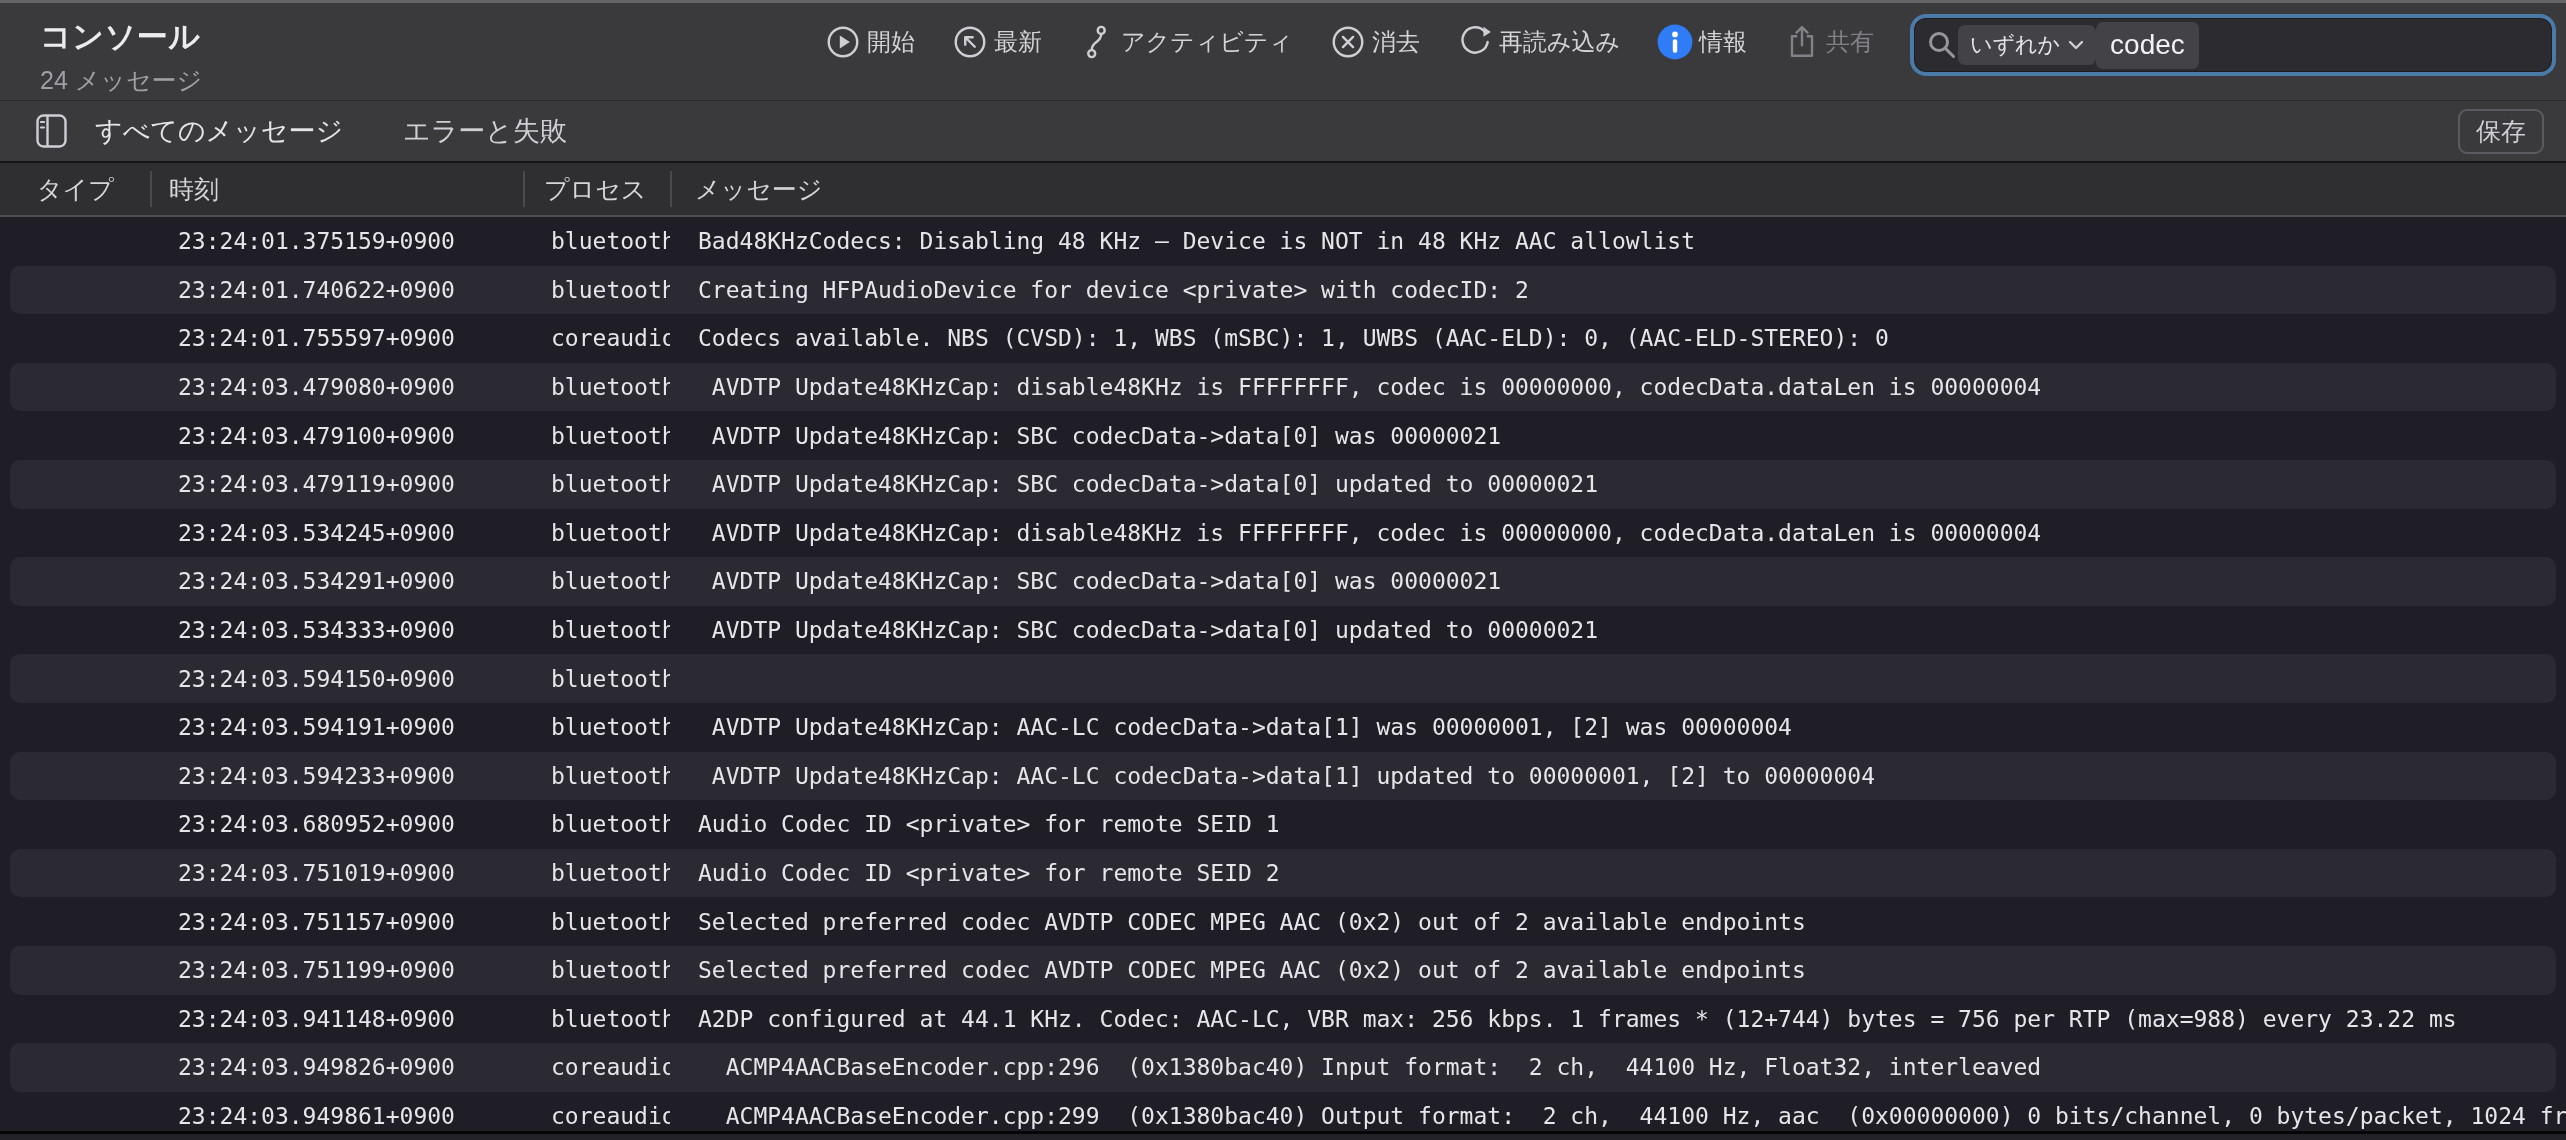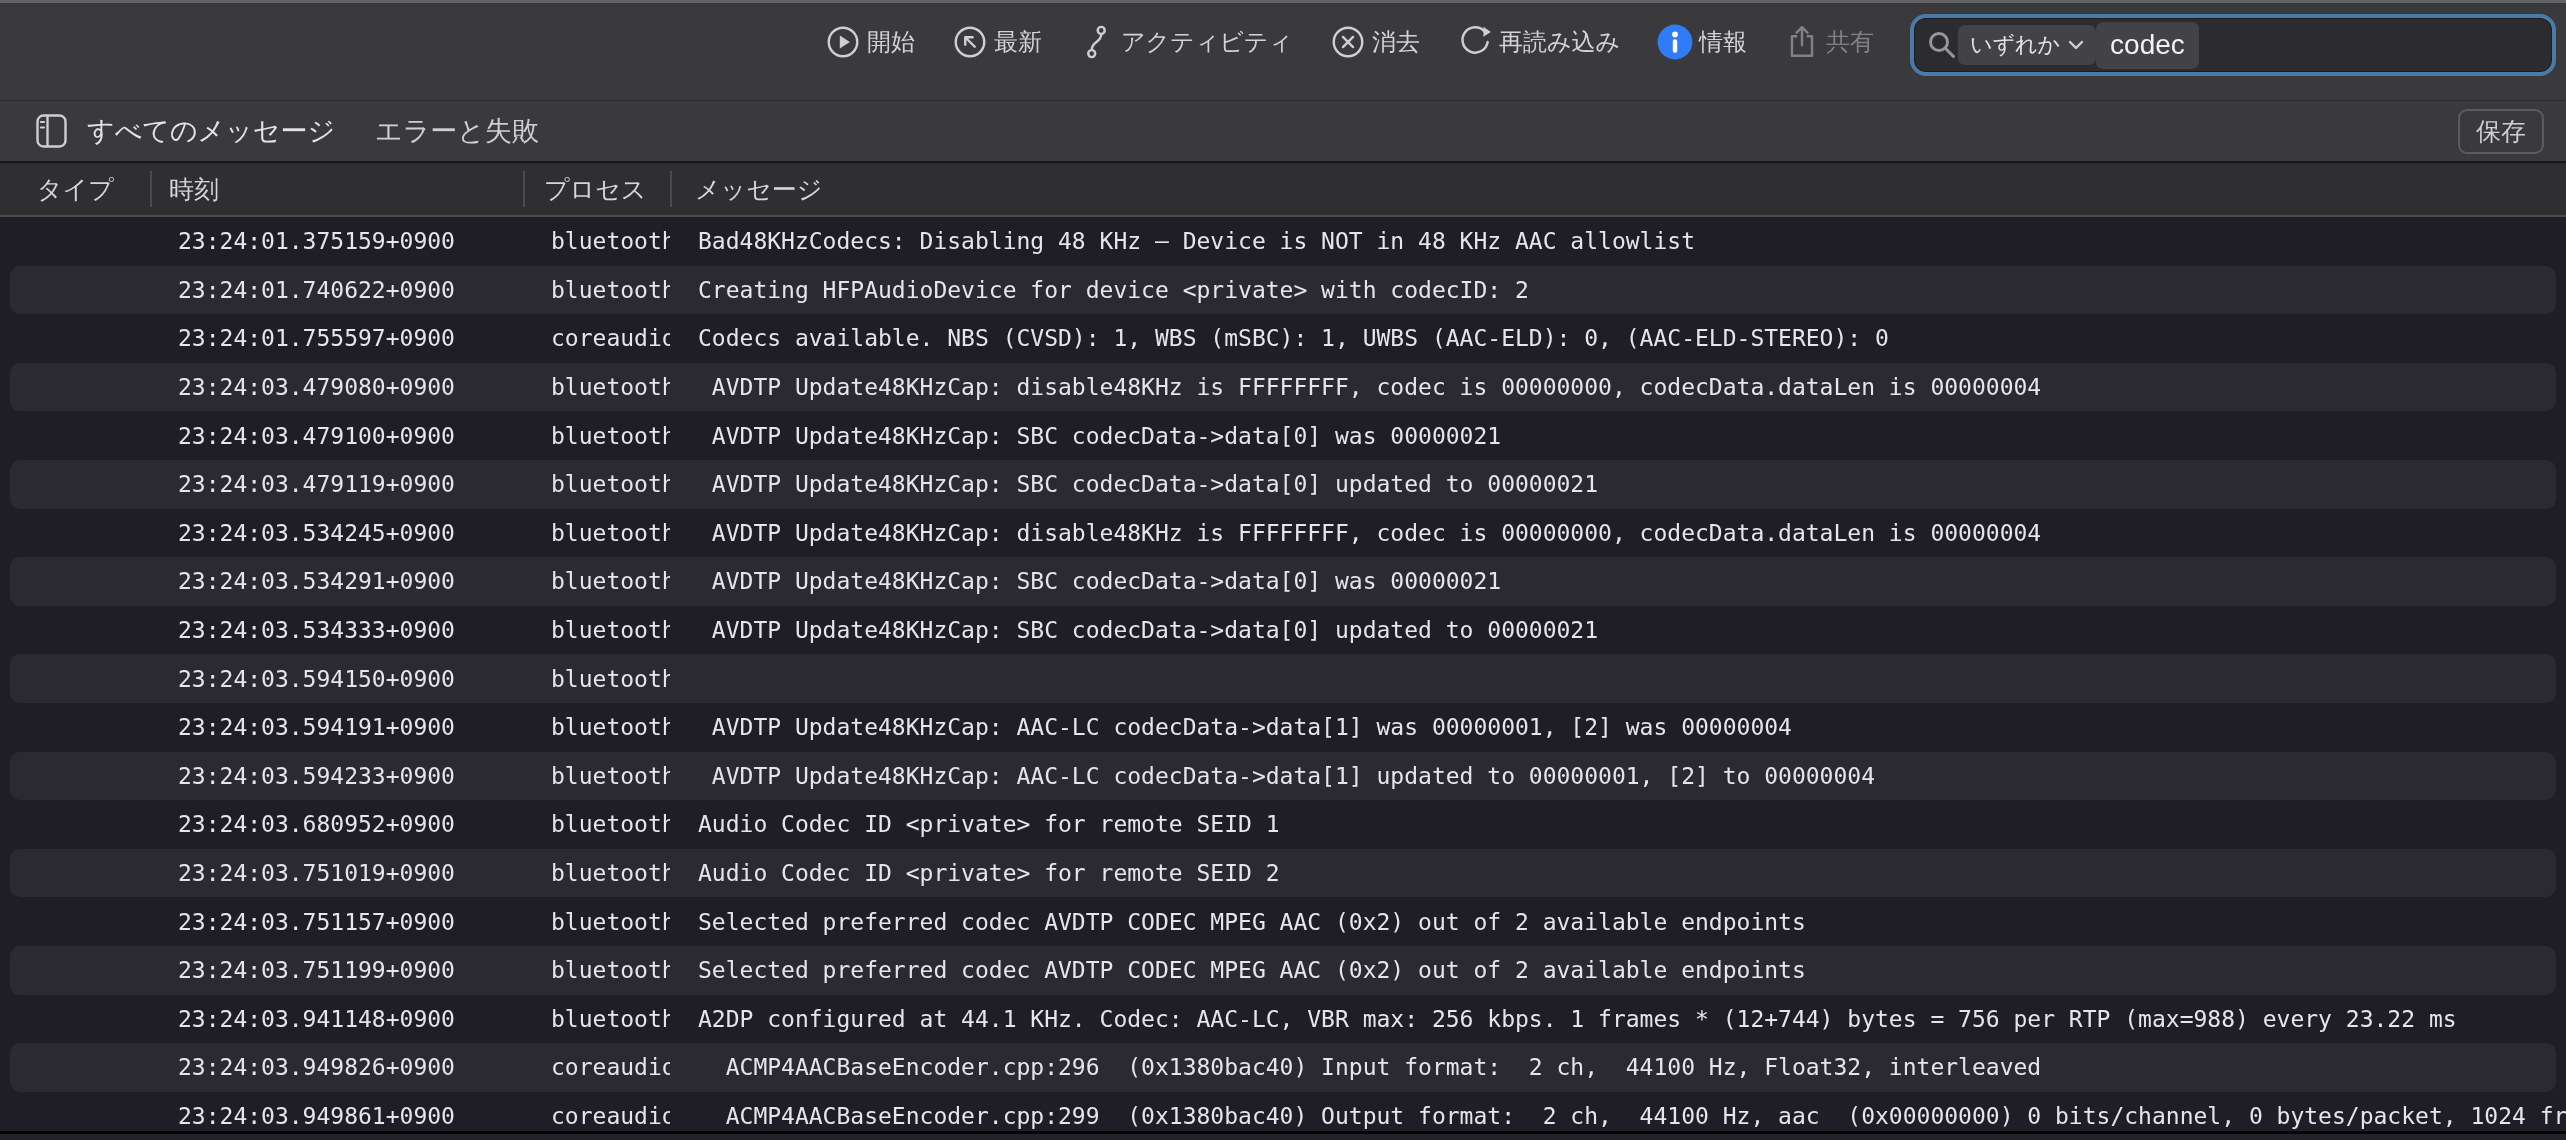--- a/index.html
+++ b/index.html
@@ -59,21 +59,21 @@
   }
   .search-token.term{font-size:28px;font-weight:400;color:#f2f1f4;height:47px;padding:8px 14px;}
   
   .subtoolbar{
     position:absolute;left:0;top:101px;width:2566px;height:62px;
     background:var(--toolbar-bg);
     border-bottom:2px solid #161518;
     display:flex;align-items:center;
   }
   .sidebar-btn{background:none;border:none;margin-left:36px;display:flex;align-items:center;}
-  .tabs{display:flex;gap:40px;margin-left:20px;}
+  .tabs{display:flex;gap:60px;margin-left:28px;}
   .tab{background:none;border:none;font-family:inherit;font-size:27px;color:#e4e3e6;white-space:nowrap;}
   .tab.secondary{color:#cfced2;}
   .spacer{flex:1;}
   .save-btn{
     background:none;margin-right:22px;font-family:inherit;
     font-size:25px;color:#cfced2;border:2px solid #5c5b5f;border-radius:9px;
     padding:4px 16px;white-space:nowrap;
   }
   
   .table-header{
@@ -113,20 +113,24 @@
   
   .bottom-line{position:absolute;left:0;top:1131px;width:2566px;height:3px;background:#060507;}
   .bottom-strip{position:absolute;left:0;top:1134px;width:2566px;height:6px;background:#232229;}
 </style>
 </head>
 <body>
 
 <div id="app">
 
   <div class="topbar">
+    <div class="title-block">
+      <div class="win-title">コンソール</div>
+      <div class="win-subtitle">24 メッセージ</div>
+    </div>
 
     <div class="actions">
 
       <button class="tb-item">
         <span class="ticon">
           <svg class="oicon" width="38" height="38" viewBox="0 0 36 36">
             <circle cx="18" cy="18" r="13.5"></circle>
             <path d="M15 11.8 L24.5 18 L15 24.2 Z" fill="#cfced2" stroke="none"></path>
           </svg>
         </span>

